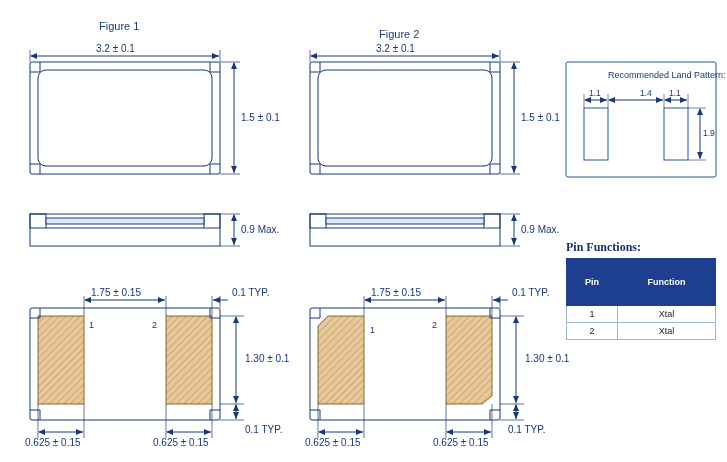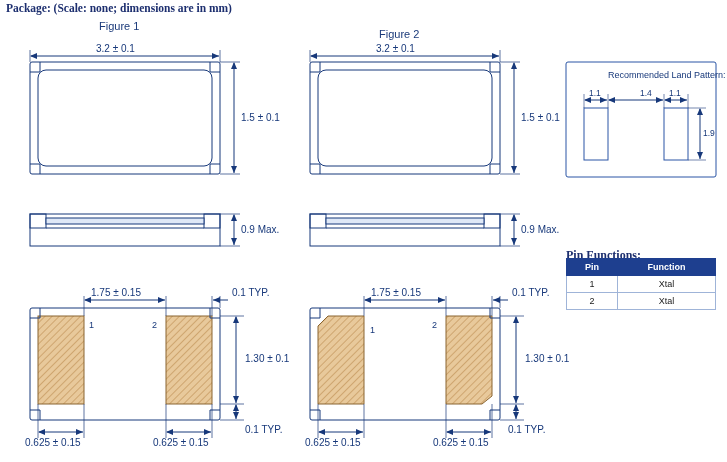--- a/index.html
+++ b/index.html
@@ -4,30 +4,29 @@
 <style>
   html,body{margin:0;padding:0;}
   body{width:727px;height:462px;background:#ffffff;font-family:"Liberation Sans",sans-serif;position:relative;overflow:hidden;}
   .root{position:relative;width:727px;height:462px;}
   .title{position:absolute;left:6px;top:2px;font-size:11.5px;font-weight:bold;color:#1d2f6f;font-family:"Liberation Serif",serif;}
   .figlabel{position:absolute;font-size:11px;color:#1b3a7a;font-family:"Liberation Sans",sans-serif;}
   .dim{position:absolute;font-size:10px;color:#17387a;white-space:nowrap;font-family:"Liberation Sans",sans-serif;}
   svg{position:absolute;left:0;top:0;}
   .pinhdr{position:absolute;font-size:12px;font-weight:bold;color:#1d2f6f;font-family:"Liberation Serif",serif;}
   table.pins{position:absolute;border-collapse:collapse;font-size:9px;}
-  table.pins th{background:#1e3f8f;color:#ffffff;font-weight:bold;padding:3px 0;border:1px solid #1e3f8f;text-align:center;font-family:"Liberation Sans",sans-serif;}
+  table.pins th{background:#1e3f8f;color:#ffffff;font-weight:bold;padding:18px 0;border:1px solid #1e3f8f;text-align:center;font-family:"Liberation Sans",sans-serif;}
   table.pins td{border:1px solid #9fb4d8;text-align:center;padding:3px 0;color:#1a1a1a;font-family:"Liberation Sans",sans-serif;background:#ffffff;}
   .landlabel{position:absolute;font-size:8.5px;color:#17387a;}
 </style>
 </head>
 <body>
 
 <div class="root">
 
-  <div class="title">Package: (Scale: none; dimensions are in mm)</div>
 
   <svg width="727" height="462">
     <defs>
       <marker id="ah" markerWidth="8" markerHeight="8" refX="7" refY="3" orient="auto">
         <path d="M0,0 L7,3 L0,6 z" fill="#17387a"></path>
       </marker>
       <marker id="ahs" markerWidth="8" markerHeight="8" refX="1" refY="3" orient="auto">
         <path d="M7,0 L0,3 L7,6 z" fill="#17387a"></path>
       </marker>
       <pattern id="hatch" patternUnits="userSpaceOnUse" width="5" height="5" patternTransform="rotate(45)">
@@ -190,21 +189,21 @@
   <div class="dim" style="left:433px;top:437px;">0.625 ± 0.15</div>
   <div class="dim" style="left:370px;top:325px;font-size:9px;">1</div>
   <div class="dim" style="left:432px;top:320px;font-size:9px;">2</div>
 
   <div class="landlabel" style="left:580px;top:70px;font-size:9px;margin-left:28px;">Recommended Land Pattern:</div>
   <div class="landlabel" style="left:589px;top:88px;">1.1</div>
   <div class="landlabel" style="left:628px;top:88px;margin-left:12px;">1.4</div>
   <div class="landlabel" style="left:669px;top:88px;">1.1</div>
   <div class="landlabel" style="left:703px;top:128px;">1.9</div>
 
-  <div class="pinhdr" style="left:566px;top:240px;margin-top:8px;">Pin Functions:</div>
+  <div class="pinhdr" style="left:566px;top:240px;">Pin Functions:</div>
   <table class="pins" style="left:566px;top:258px;width:150px;">
     <thead>
       <tr>
         <th style="width:50px;">Pin</th>
         <th>Function</th>
       </tr>
     </thead>
     <tbody>
       <tr>
         <td>1</td>

